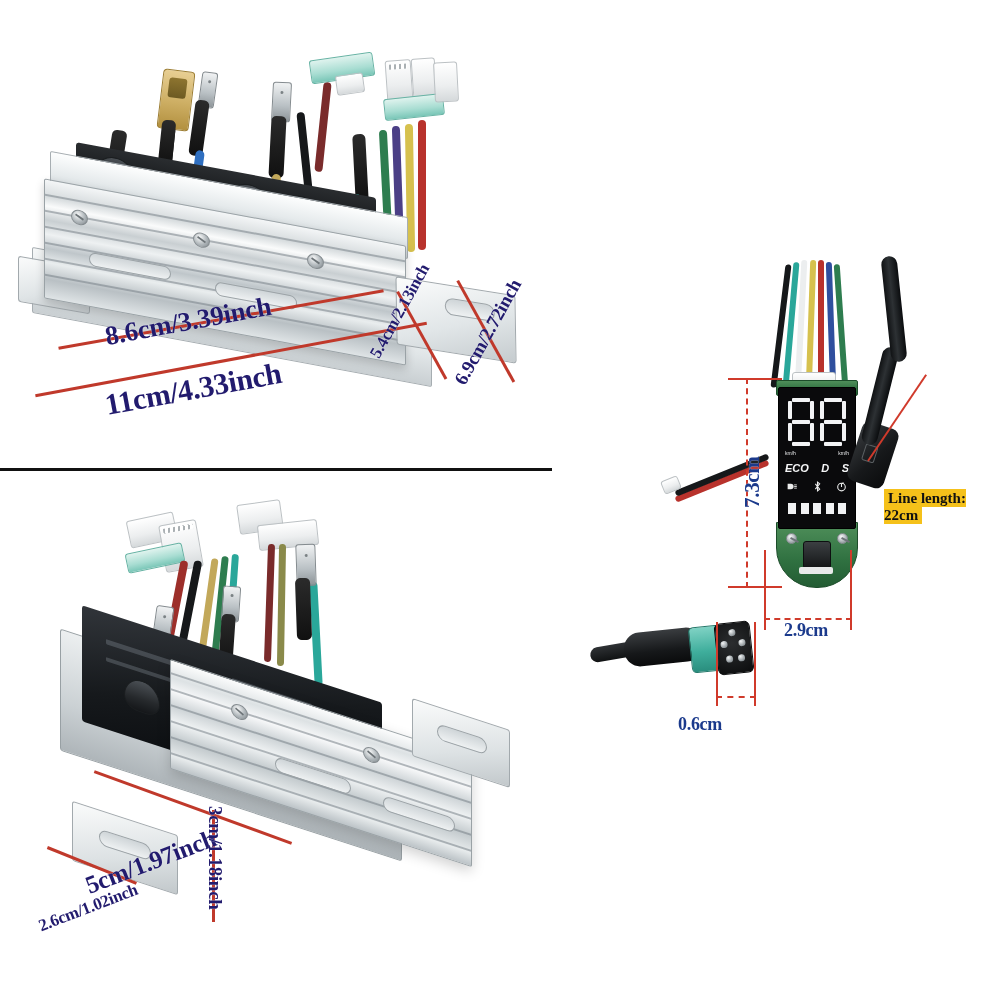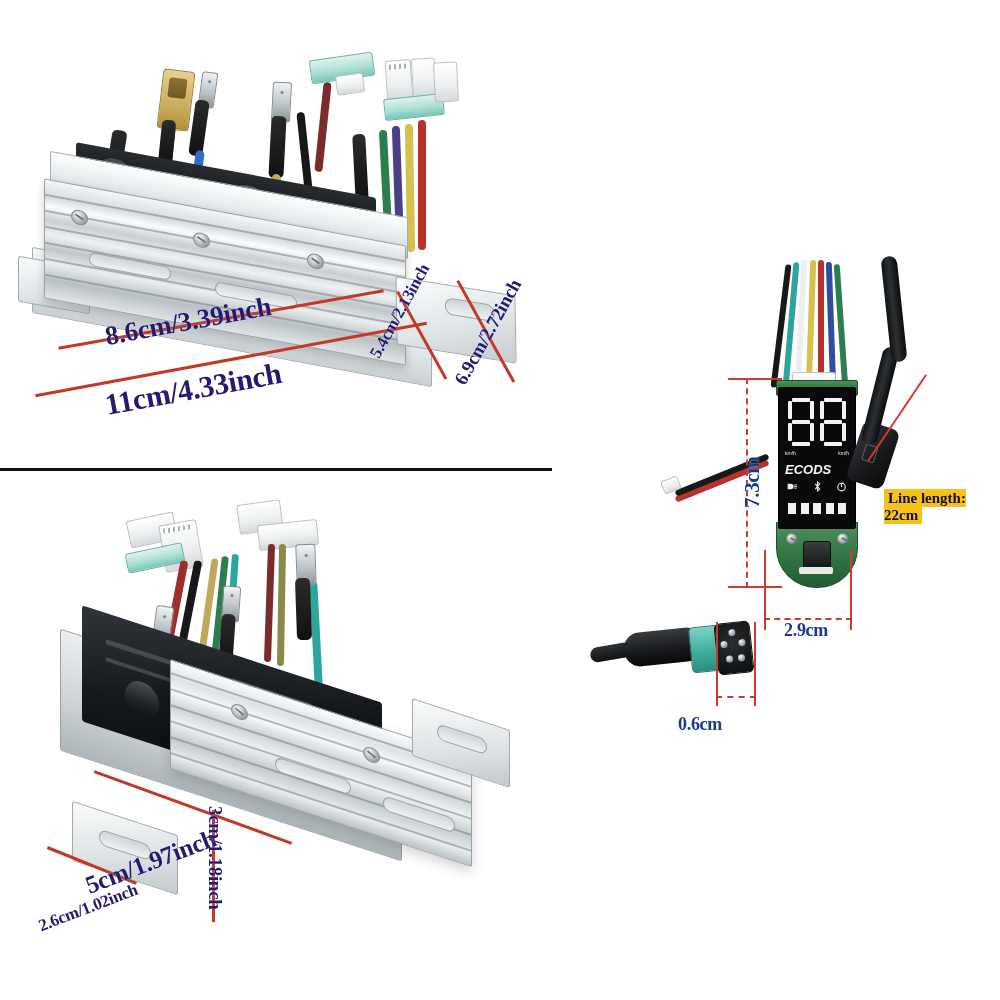--- a/index.html
+++ b/index.html
@@ -121,23 +121,23 @@
   .s-b{right:0;top:3px;width:4px;height:18px;}
   .s-c{right:0;top:25px;width:4px;height:18px;}
   .s-d{left:4px;bottom:0;width:18px;height:4px;}
   .s-e{left:0;top:25px;width:4px;height:18px;}
   .s-f{left:0;top:3px;width:4px;height:18px;}
   .s-g{left:4px;top:22px;width:18px;height:4px;}
   .sub-row{position:absolute;left:6px;top:62px;width:64px;display:flex;
            justify-content:space-between;color:#e9eaec;font-size:5px;
            font-family:"Liberation Sans",sans-serif;}
   .mode-row{position:absolute;left:6px;top:74px;width:64px;display:flex;
-            justify-content:flex-start;align-items:center;
+            justify-content:space-between;align-items:center;
             color:#f4f5f6;font-weight:bold;font-style:italic;
-            font-family:"Liberation Sans",sans-serif;font-size:13px;}
+            font-family:"Liberation Sans",sans-serif;font-size:11px;}
   .icon-row{position:absolute;left:7px;top:92px;width:62px;display:flex;
             justify-content:space-between;align-items:center;}
   .icn{width:13px;height:13px;color:#eceded;}
   .bat-row{position:absolute;left:9px;top:115px;width:58px;display:flex;
            justify-content:space-between;}
   .bar{width:8px;height:11px;background:#f1f2f4;}
 
   .ferrite{position:absolute;left:254px;top:174px;width:38px;height:62px;
            border-radius:8px;transform:rotate(18deg);
            background:linear-gradient(120deg,#3a3d40,#17191b 55%,#0a0b0c);}

